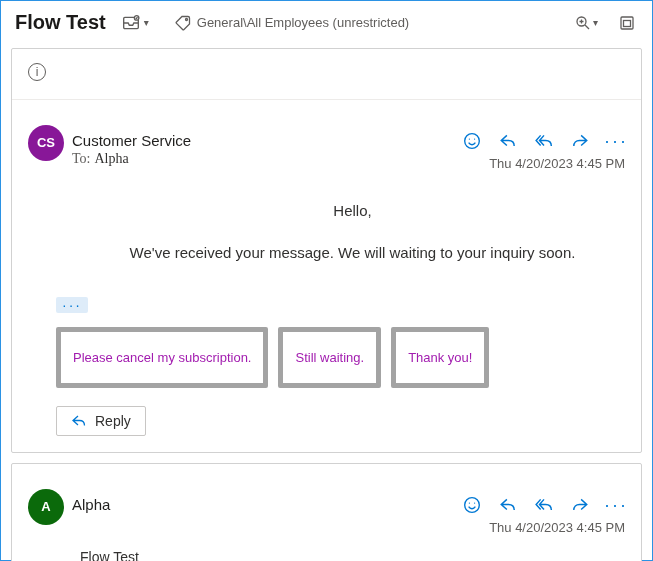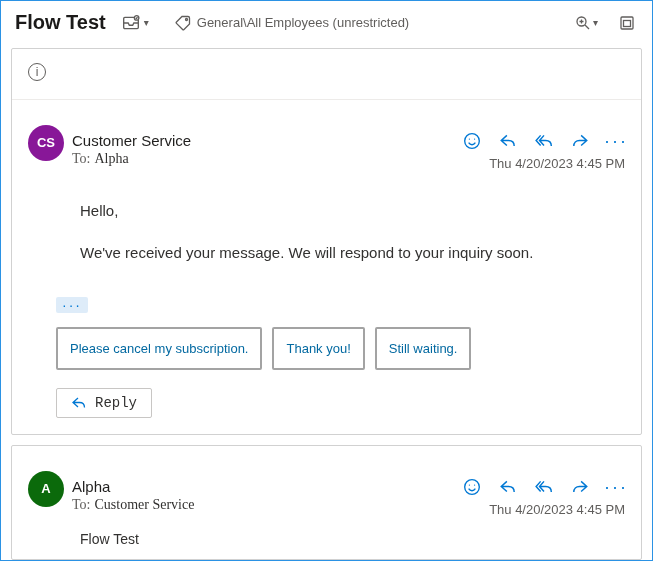--- a/index.html
+++ b/index.html
@@ -24,27 +24,27 @@
   .sender-block {}
   .sender-name { font-size: 15px; color: #201f1e; margin-bottom: 2px; }
   .to-line { font-size: 14px; color: #605e5c; font-family: Liberation Serif, serif; }
   .to-label { color: #605e5c; }
   .to-val { color: #323130; margin-left: 4px; }
   .actions-block { text-align: right; }
   .action-row { display: flex; align-items: center; gap: 18px; color: #0078d4; margin-bottom: 6px; justify-content: flex-end; }
   .action-icon { width: 18px; height: 18px; display: inline-flex; align-items: center; justify-content: center; cursor: pointer; }
   .more-dots { font-size: 18px; letter-spacing: 2px; line-height: 10px; }
   .ts { font-size: 13px; color: #605e5c; }
-  .body { padding: 28px 16px 14px 68px; font-size: 15px; line-height: 1.6; color: #323130; }
+  .body { padding: 28px 16px 14px 68px; font-size: 15px; line-height: 1.6; color: #323130; text-align: center; }
   .body p { margin-bottom: 18px; }
   .show-more { display: inline-block; background: #deecf9; border-radius: 2px; padding: 0 6px; color: #0078d4; letter-spacing: 2px; font-size: 14px; line-height: 16px; margin-left: 44px; margin-bottom: 14px; cursor: pointer; }
   .sr-row { display: flex; gap: 10px; padding: 0 16px 18px 44px; }
-  .sr-btn { border: 2px solid #a3a3a3; color: #0369a1; background: #fff; padding: 12px 12px; font-size: 13px; border-radius: 2px; cursor: pointer; font-family: inherit; }
+  .sr-btn { border: 5px solid #a3a3a3; color: #a21caf; background: #fff; padding: 18px 12px; font-size: 13px; border-radius: 2px; cursor: pointer; font-family: inherit; }
   .rf-row { display: flex; gap: 10px; padding: 0 16px 16px 44px; }
-  .rf-btn { border: 1px solid #c8c6c4; color: #323130; background: #fff; padding: 6px 14px; font-size: 14px; border-radius: 2px; cursor: pointer; font-family: Liberation Mono, monospace; display: inline-flex; align-items: center; gap: 8px; }
+  .rf-btn { border: 1px solid #c8c6c4; color: #323130; background: #fff; padding: 6px 14px; font-size: 14px; border-radius: 2px; cursor: pointer; font-family: Liberation Sans, sans-serif; display: inline-flex; align-items: center; gap: 8px; }
   .rf-btn svg { color: #0078d4; }
   .msg-body-2 { padding: 14px 16px 12px 68px; font-size: 14px; color: #323130; }
   .chev { font-size: 10px; color: #605e5c; }
   svg { display: block; }
 </style>
 </head>
 <body>
 
 <div class="frame">
 
@@ -130,50 +130,47 @@
             </span>
             <span class="action-icon more-dots">···</span>
           </div>
           <div class="ts">Thu 4/20/2023 4:45 PM</div>
         </div>
       </div>
     </div>
 
     <div class="body">
       <p>Hello,</p>
-      <p>We've received your message. We will respond to your inquiry soon.</p>
+      <p>We've received your message. We will waiting to your inquiry soon.</p>
     </div>
 
     <div class="show-more">···</div>
 
     <div class="sr-row">
       <button class="sr-btn">Please cancel my subscription.</button>
+      <button class="sr-btn">Still waiting.</button>
       <button class="sr-btn">Thank you!</button>
-      <button class="sr-btn">Still waiting.</button>
     </div>
 
     <div class="rf-row">
       <button class="rf-btn">
         <svg width="16" height="16" viewBox="0 0 16 16" fill="none" stroke="currentColor" stroke-width="1.3">
             <path d="M7 3L2 7.5 7 12M2.5 7.5h6c3 0 5 2 5 5"></path>
           </svg>
         <span>Reply</span>
       </button>
     </div>
   </div>
 
   <div class="card">
     <div class="msg-head">
       <div class="avatar avatar-a">A</div>
       <div class="msg-meta">
         <div class="sender-block">
           <div class="sender-name">Alpha</div>
-          <div class="to-line">
-            <span class="to-label">To:</span><span class="to-val">Customer Service</span>
-          </div>
         </div>
         <div class="actions-block">
           <div class="action-row">
             <span class="action-icon">
               <svg width="18" height="18" viewBox="0 0 16 16" fill="none" stroke="currentColor" stroke-width="1.2">
                   <circle cx="8" cy="8" r="6.5"></circle>
                   <circle cx="5.7" cy="6.3" r=".6" fill="currentColor" stroke="none"></circle>
                   <circle cx="10.3" cy="6.3" r=".6" fill="currentColor" stroke="none"></circle>
                   <path d="M5 9.5c.8 1.2 2 1.8 3 1.8s2.2-.6 3-1.8"></path>
                 </svg>

